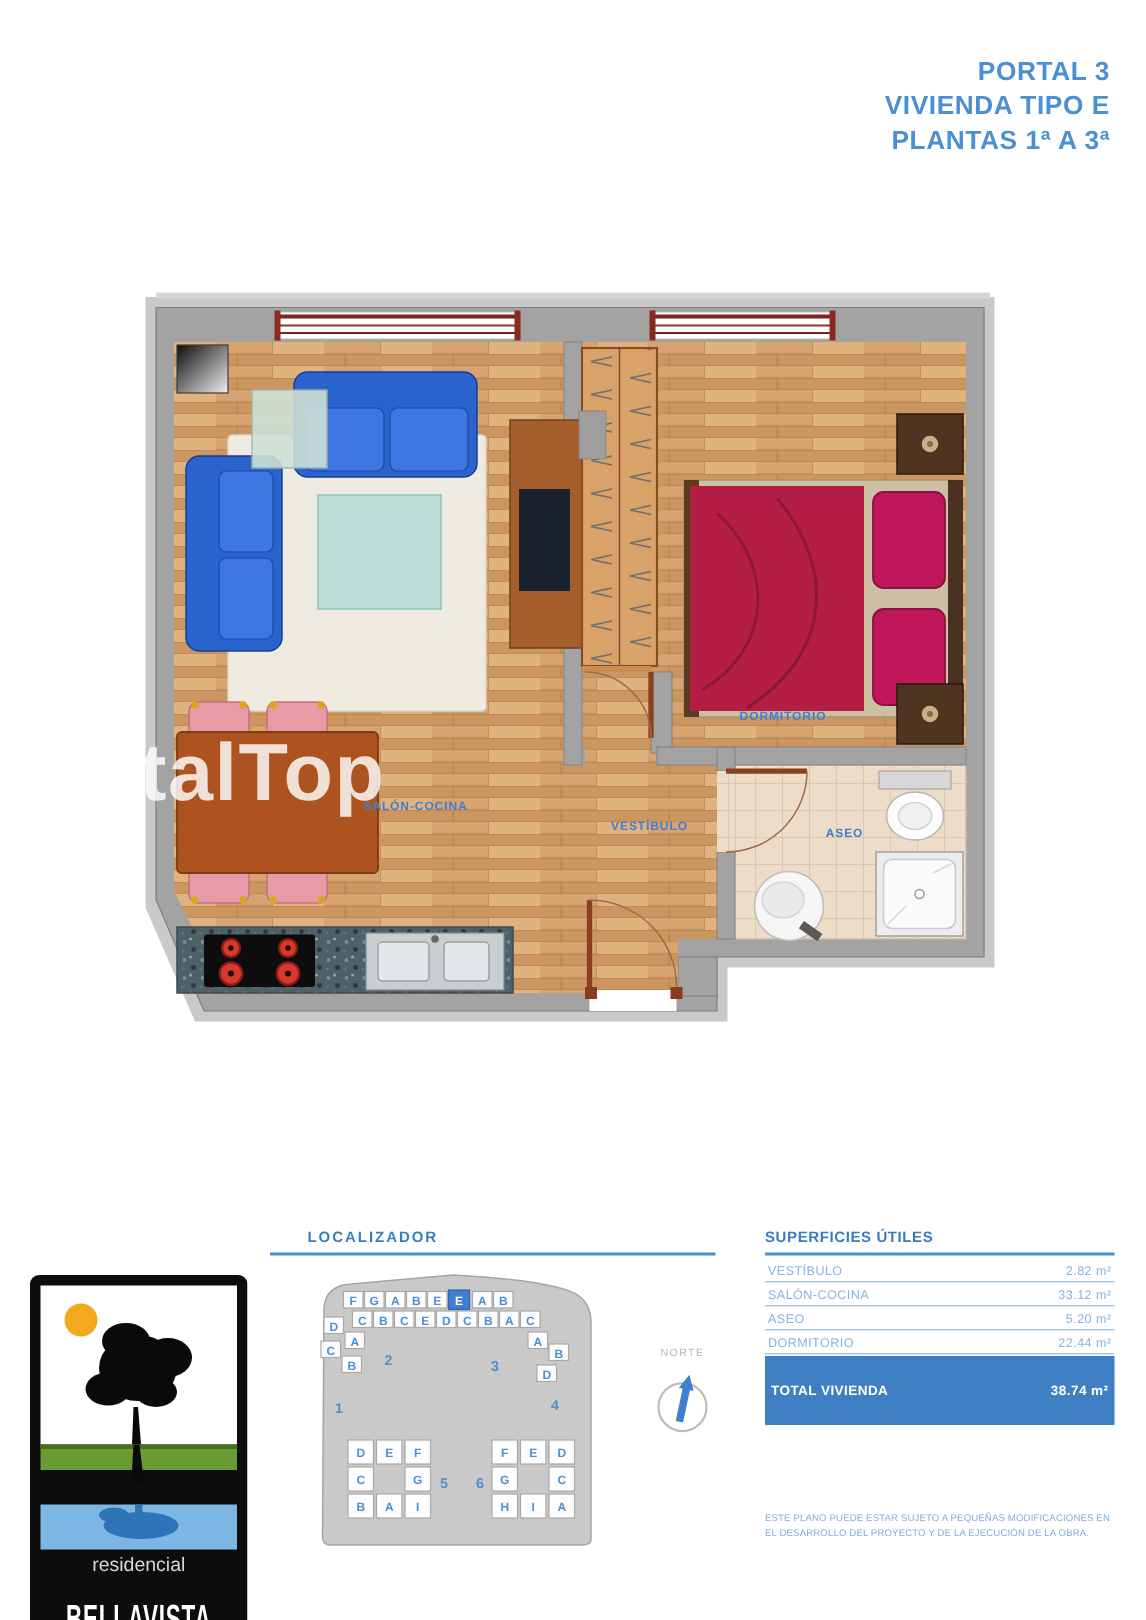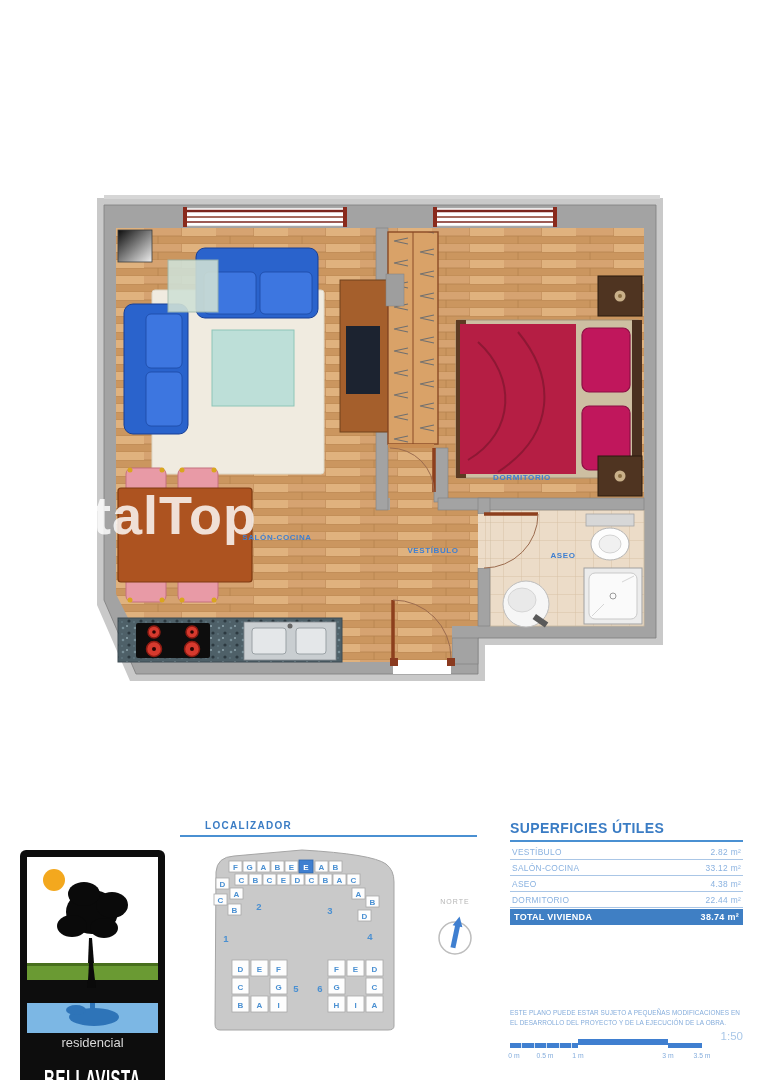--- a/index.html
+++ b/index.html
@@ -22,43 +22,48 @@
   .loc-underline{position:absolute;left:180px;top:835px;width:297px;height:2px;background:#4a90d2;}
   .site-map{position:absolute;left:202px;top:848px;}
   .site-map .u rect{fill:#fdfdfd;stroke:#a9a9a9;stroke-width:.8;}
   .site-map .u text{fill:#4a90d2;font-size:8px;font-weight:bold;text-anchor:middle;}
   .site-map .u.hl rect{fill:#3f7fd0;stroke:#2f66ad;}
   .site-map .u.hl text{fill:#ffffff;}
   .site-map .blocknum{fill:#4a90d2;font-size:9.5px;font-weight:bold;text-anchor:middle;}
   .compass{position:absolute;left:426px;top:892px;}
   
   .sup{position:absolute;left:510px;top:820px;width:233px;}
-  .sup-title{font-size:14px;font-weight:bold;color:#3a7cc4;letter-spacing:.4px;
+  .sup-title{font-size:10px;font-weight:bold;color:#3a7cc4;letter-spacing:.4px;
              padding-bottom:4px;border-bottom:2px solid #4a90d2;margin-bottom:2px;}
   .sup-row{display:flex;justify-content:space-between;font-size:8.4px;color:#8ab2e0;
            padding:3px 2px 2px 2px;border-bottom:1px solid #aac6e6;letter-spacing:.3px;}
   .sup-total{display:flex;justify-content:space-between;font-size:9px;font-weight:bold;
-             color:#ffffff;background:#3f7fc4;padding:3px 4px;margin-top:1px;letter-spacing:.3px;}
+             color:#ffffff;background:#3f7fc4;padding:18px 4px;margin-top:1px;letter-spacing:.3px;}
   
   .disclaimer{position:absolute;left:510px;top:1008px;width:233px;font-size:6.4px;
               color:#84acdb;line-height:9.5px;letter-spacing:.1px;}
   .scalebar{position:absolute;left:510px;top:1036px;width:233px;height:28px;}
   .sb-seg{position:absolute;background:#3f7fd0;}
   .sb-seg.s1{left:0;top:7px;width:68px;height:5px;
     background:repeating-linear-gradient(90deg,#3f7fd0 0 11px,#cfe0f4 11px 12.5px);}
   .sb-seg.s2{left:68px;top:3px;width:90px;height:6px;}
   .sb-seg.s3{left:158px;top:7px;width:34px;height:5px;}
   .sb-tick{position:absolute;top:16px;font-size:6.8px;color:#86aedd;transform:translateX(-50%);}
   .sb-ratio{position:absolute;right:0;top:-6px;font-size:11.5px;color:#aac8e8;}
 </style>
 </head>
 <body>
 
 <div class="page">
 
+  <div class="header">
+    <div>PORTAL 3</div>
+    <div>VIVIENDA TIPO E</div>
+    <div>PLANTAS 1ª A 3ª</div>
+  </div>
 
   <div class="plan">
     <svg width="764" height="520" viewBox="0 0 764 520">
       <defs>
         <pattern id="wood" width="72" height="16" patternUnits="userSpaceOnUse">
           <rect width="72" height="16" fill="#d6a371"></rect>
           <rect y="8" width="72" height="8" fill="#cb965f"></rect>
           <line x1="0" y1="8" x2="72" y2="8" stroke="#b5834d" stroke-width="0.8"></line>
           <line x1="0" y1="16" x2="72" y2="16" stroke="#b5834d" stroke-width="0.8"></line>
           <line x1="38" y1="0" x2="38" y2="8" stroke="#b5834d" stroke-width="0.8"></line>
@@ -486,42 +491,31 @@
     <div class="sup-row">
       <span>VESTÍBULO</span>
       <span>2.82 m²</span>
     </div>
     <div class="sup-row">
       <span>SALÓN-COCINA</span>
       <span>33.12 m²</span>
     </div>
     <div class="sup-row">
       <span>ASEO</span>
-      <span>4.38 m²</span>
+      <span>5.20 m²</span>
     </div>
     <div class="sup-row">
       <span>DORMITORIO</span>
       <span>22.44 m²</span>
     </div>
     <div class="sup-total">
       <span>TOTAL VIVIENDA</span>
       <span>38.74 m²</span>
     </div>
   </div>
 
   <div class="disclaimer">
     <div>ESTE PLANO PUEDE ESTAR SUJETO A PEQUEÑAS MODIFICACIONES EN</div>
     <div>EL DESARROLLO DEL PROYECTO Y DE LA EJECUCIÓN DE LA OBRA.</div>
   </div>
 
-  <div class="scalebar">
-    <span class="sb-ratio">1:50</span>
-    <div class="sb-seg s1"></div>
-    <div class="sb-seg s2"></div>
-    <div class="sb-seg s3"></div>
-    <span class="sb-tick" style="left:4px">0 m</span>
-    <span class="sb-tick" style="left:35px">0.5 m</span>
-    <span class="sb-tick" style="left:68px">1 m</span>
-    <span class="sb-tick" style="left:158px">3 m</span>
-    <span class="sb-tick" style="left:192px">3.5 m</span>
-  </div>
 
 </div>
 
 </body></html>

